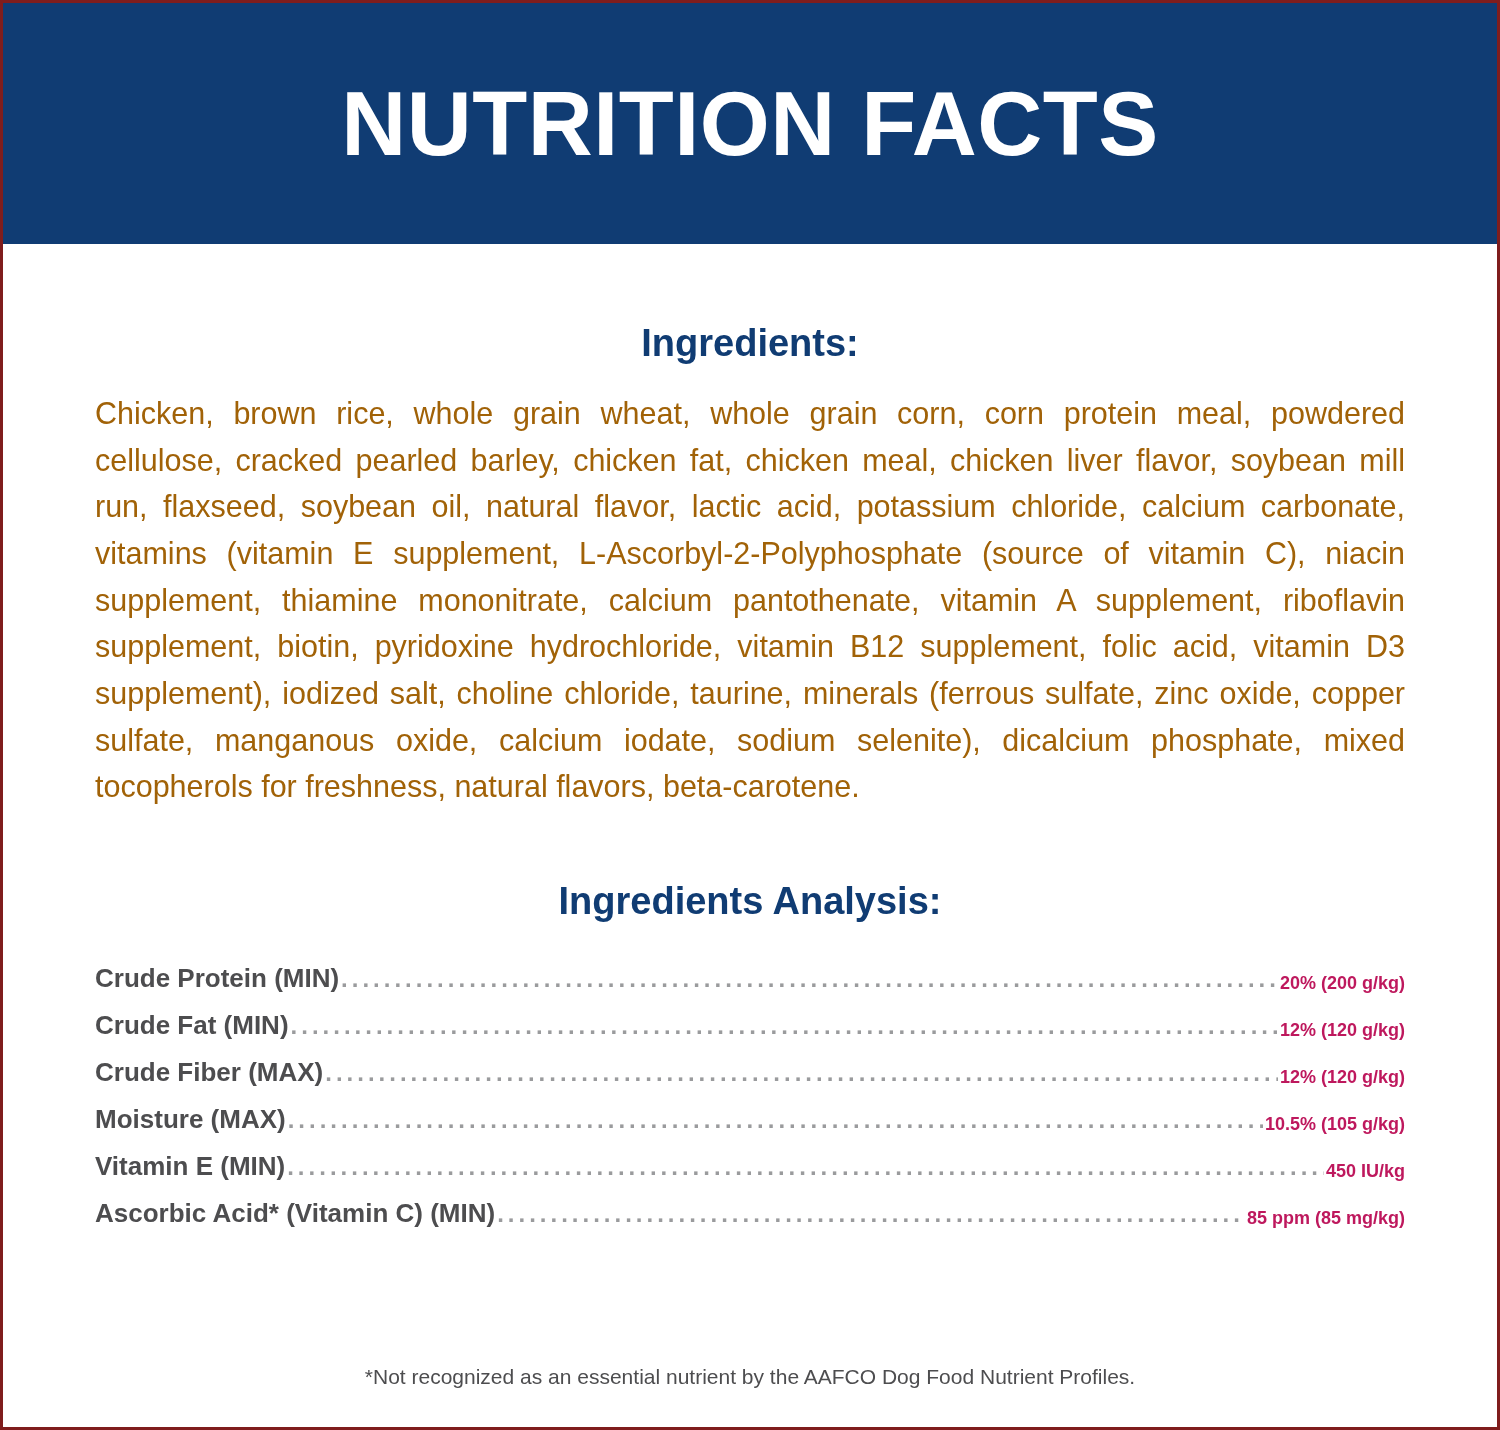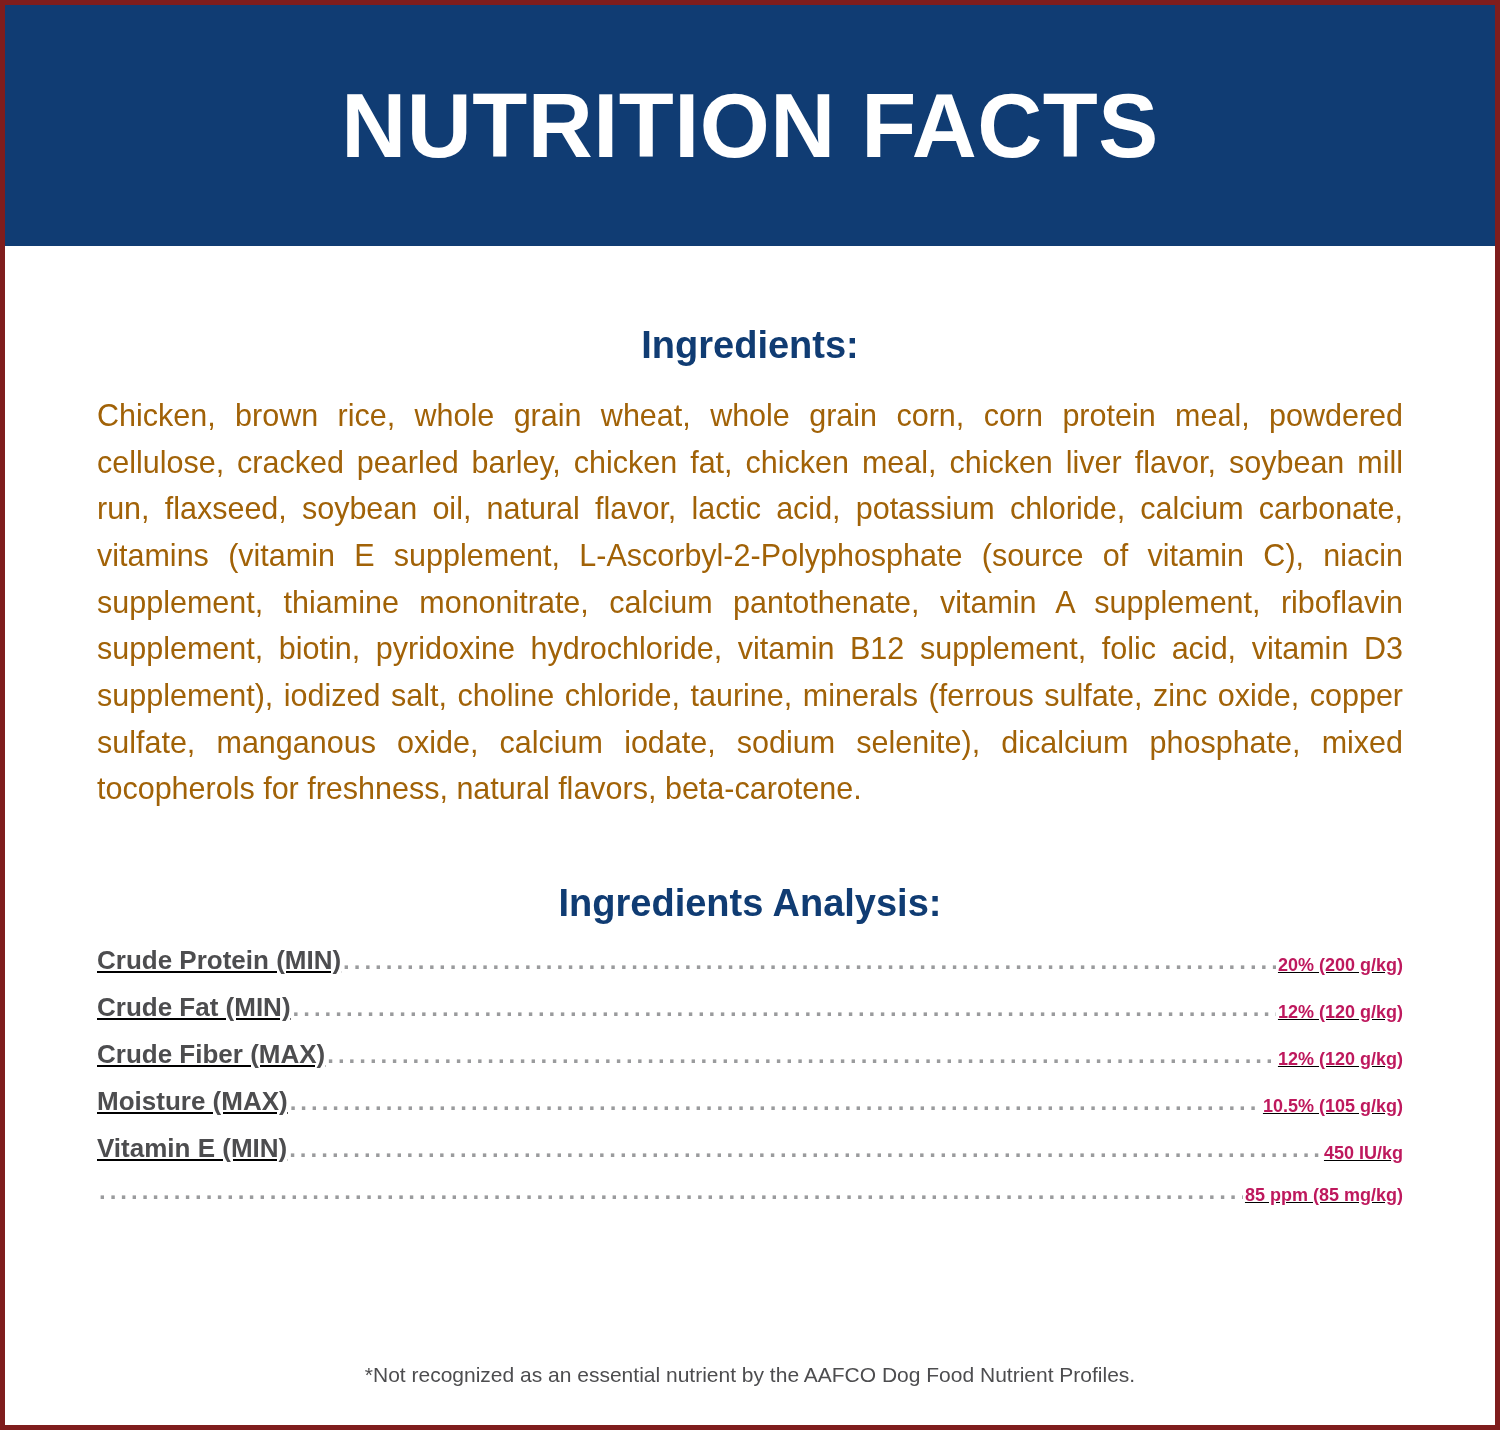--- a/index.html
+++ b/index.html
@@ -12,21 +12,21 @@
     background: #ffffff;
     font-family: "Liberation Sans", sans-serif;
     overflow: hidden;
   }
 
   .page {
     width: 1500px;
     height: 1430px;
     position: relative;
     box-sizing: border-box;
-    border: 5px solid #7f1d1d;
+    border: 3px solid #7f1d1d;
   }
 
   
   .banner {
     width: 100%;
     height: 241px;
     background: #103C73;
     display: flex;
     align-items: center;
     justify-content: center;
@@ -68,22 +68,21 @@
     text-align: justify;
     text-justify: inter-word;
     font-family: "Liberation Sans", sans-serif;
   }
 
   #analysis-heading-wrap {
     margin-top: 70px;
   }
 
   .analysis-list {
-    margin-top: 20px;
-    text-decoration: underline;
+    margin-top: 40px;
   }
 
   .analysis-row {
     display: flex;
     align-items: flex-end;
     width: 100%;
     margin-bottom: 16px;
     font-size: 26px;
     color: #4d4d4f;
     font-weight: bold;
@@ -176,20 +175,21 @@
           <span class="analysis-value">10.5% (105 g/kg)</span>
         </div>
 
         <div class="analysis-row">
           <span class="analysis-label">Vitamin E (MIN)</span>
           <span class="leader"></span>
           <span class="analysis-value">450 IU/kg</span>
         </div>
 
         <div class="analysis-row">
+          <span class="analysis-label">Ascorbic Acid* (Vitamin C) (MIN)</span>
           <span class="leader"></span>
           <span class="analysis-value">85 ppm (85 mg/kg)</span>
         </div>
 
       </div>
     </div>
 
   </div>
 
   <div class="footnote">*Not recognized as an essential nutrient by the AAFCO Dog Food Nutrient Profiles.</div>

